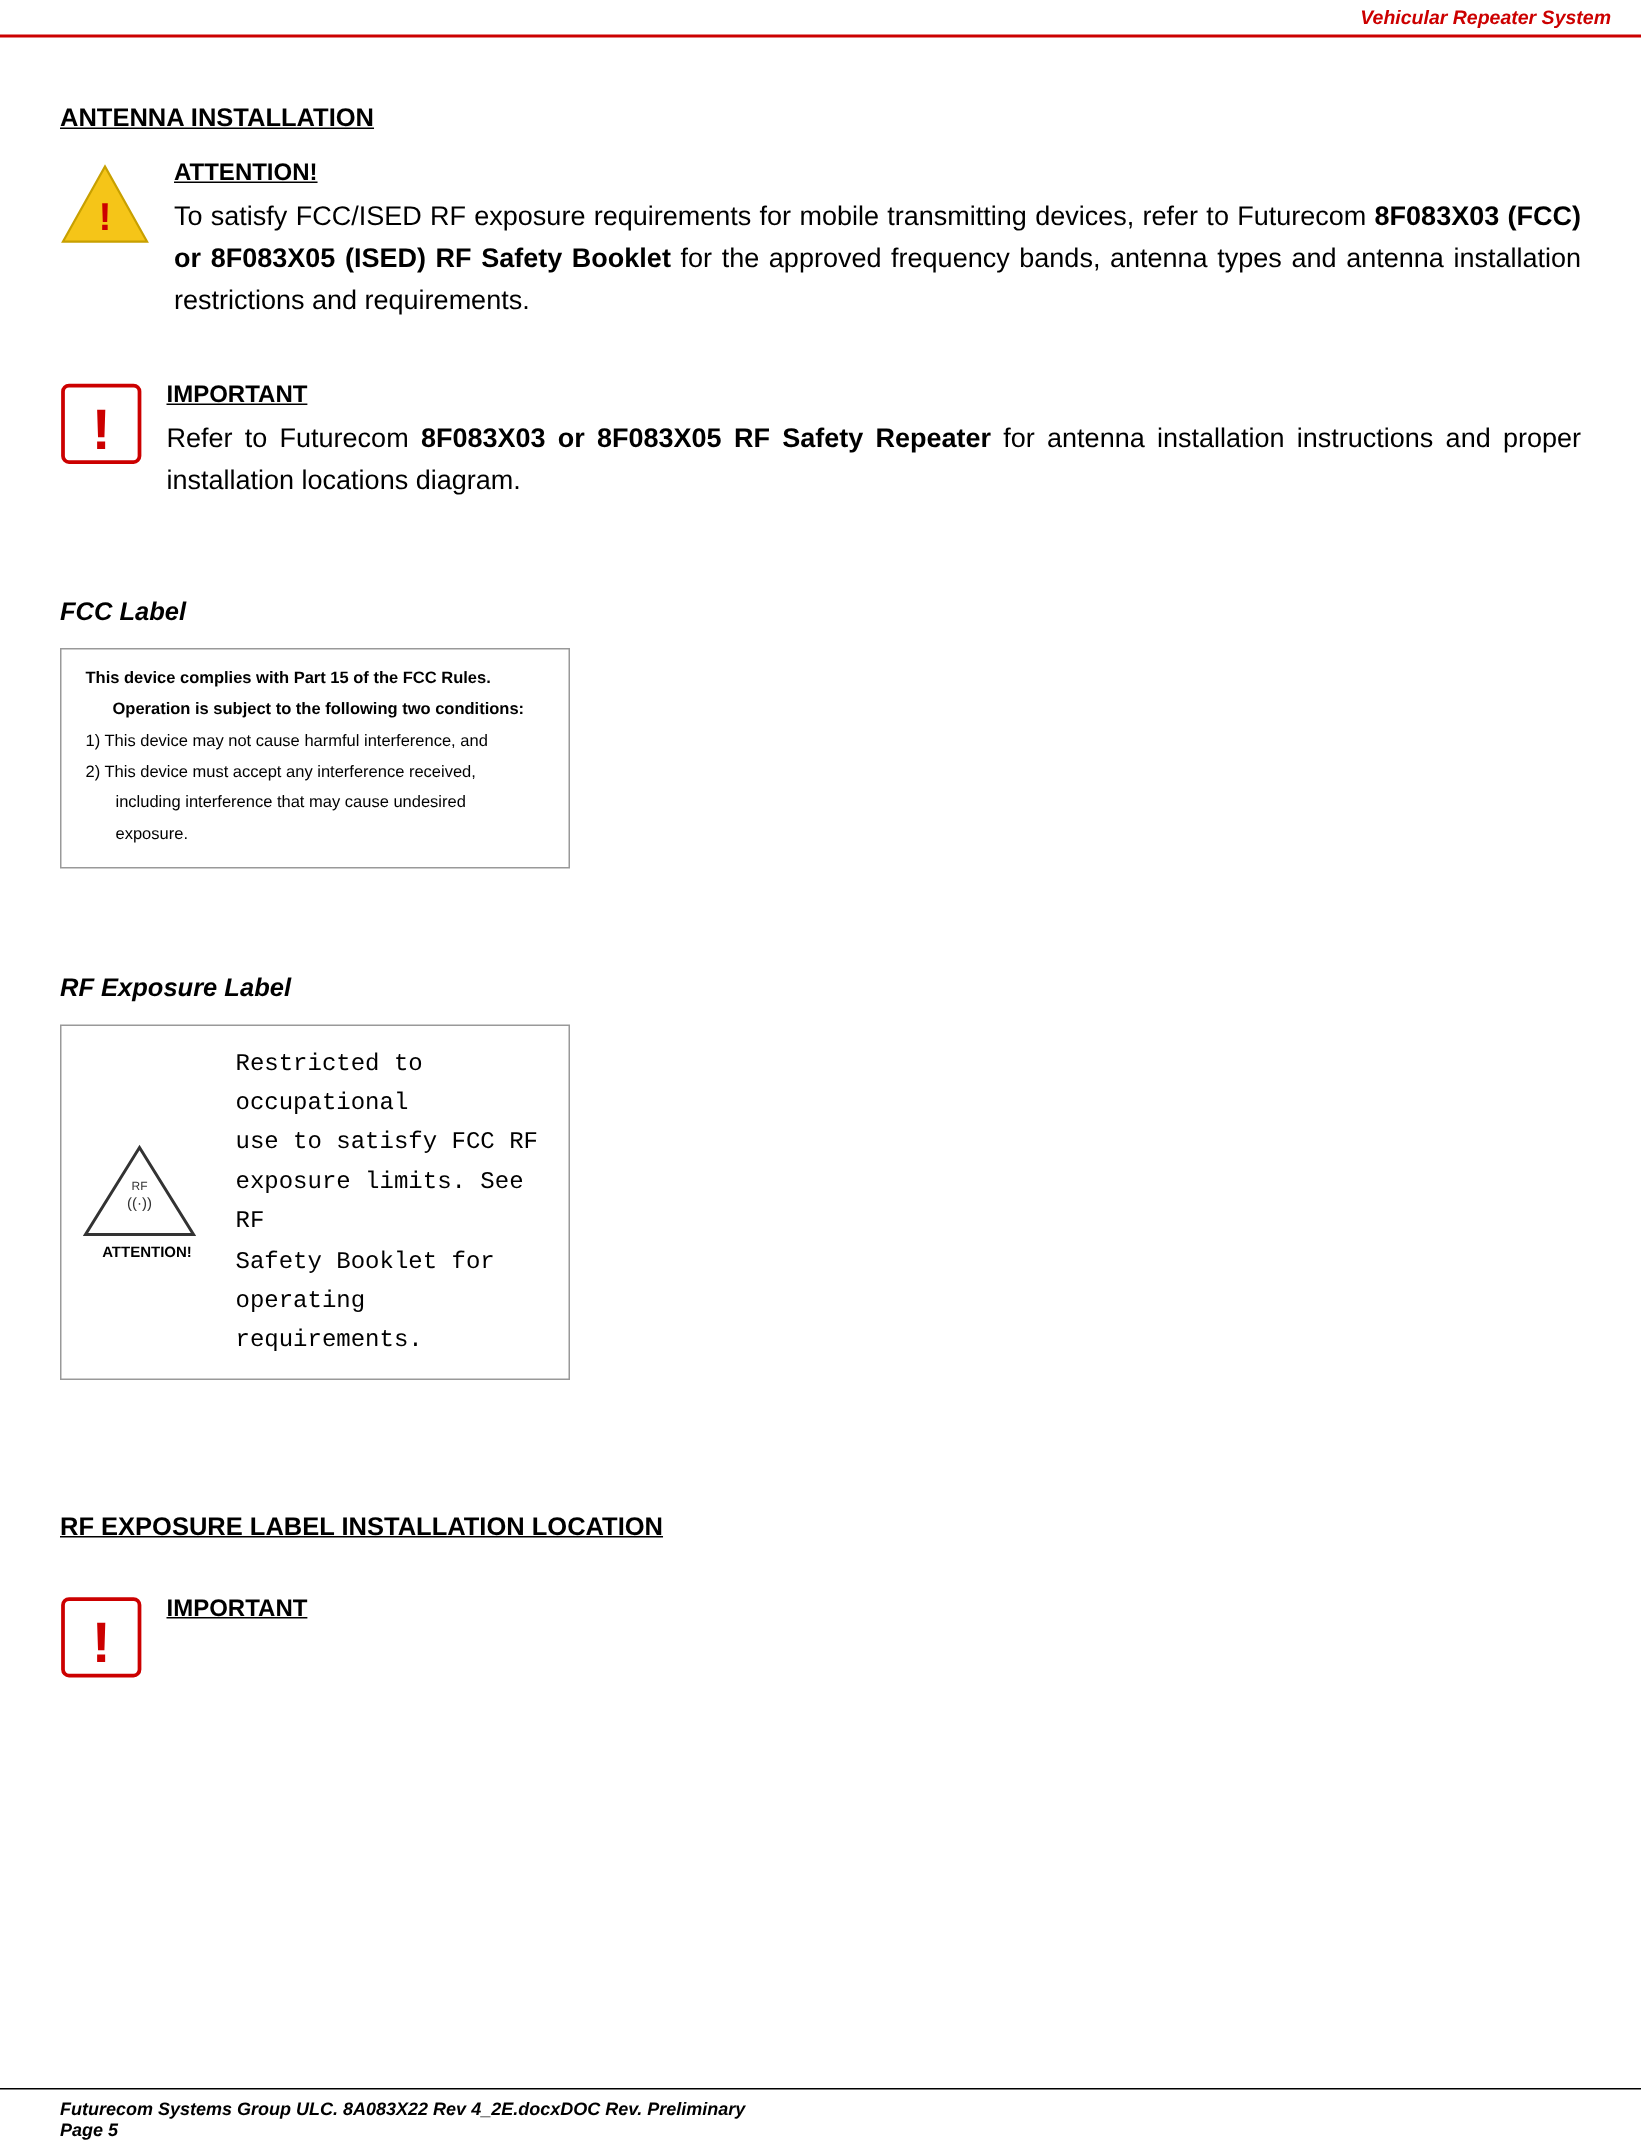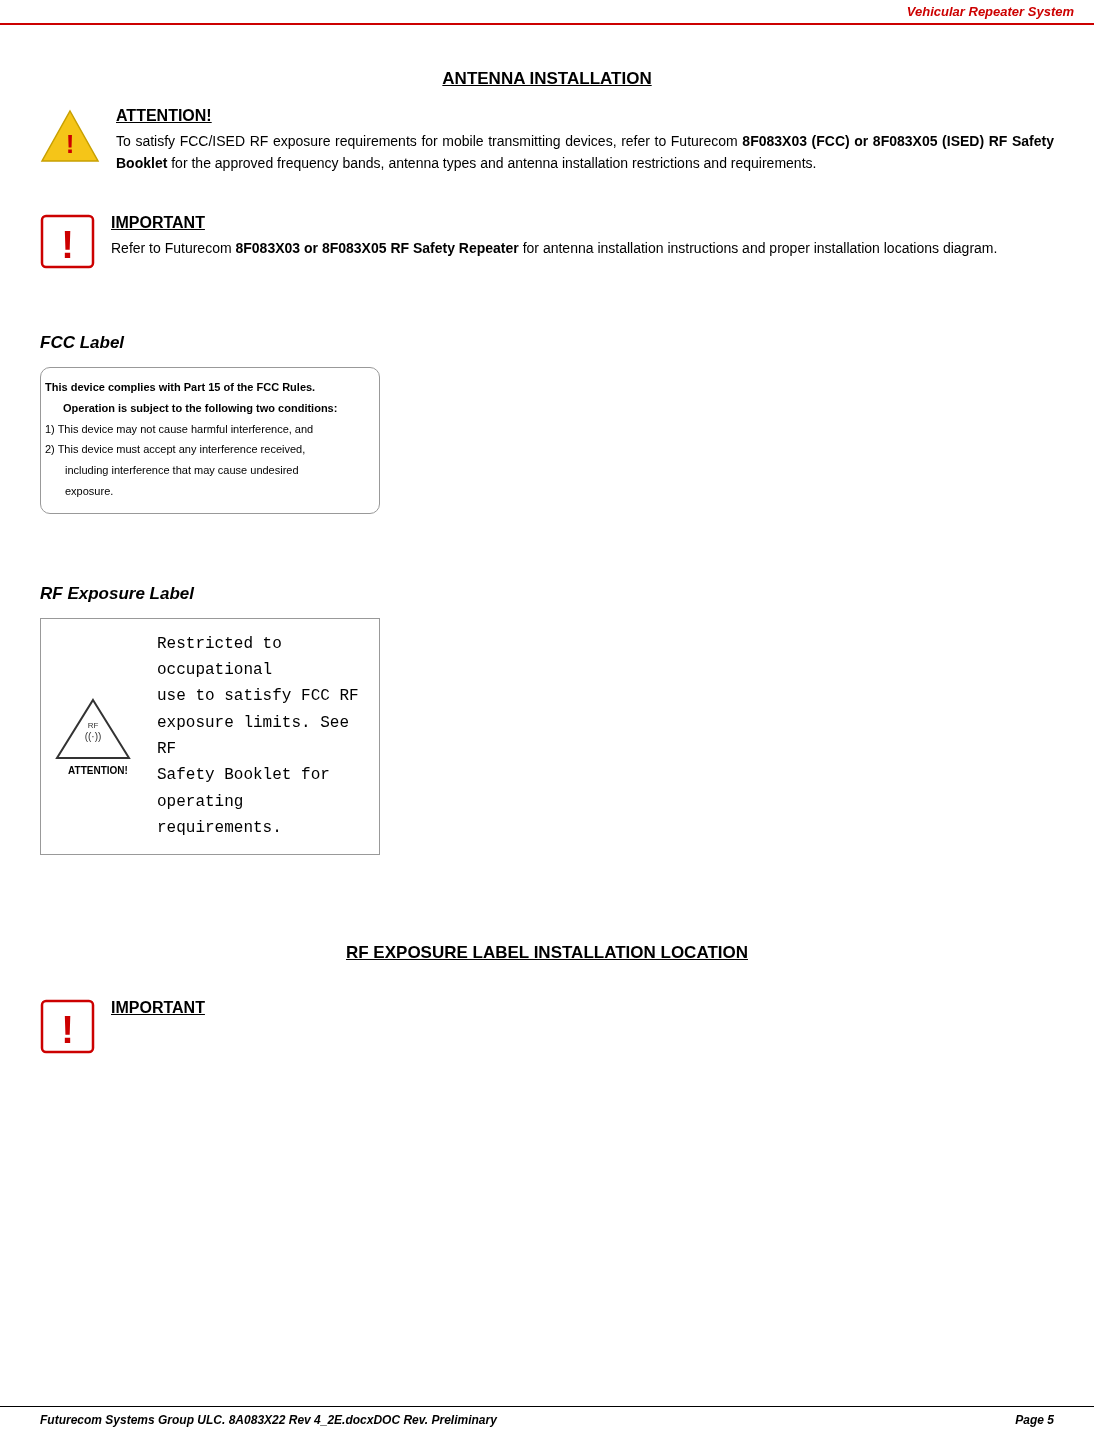--- a/index.html
+++ b/index.html
@@ -43,21 +43,20 @@
       padding: 20px 40px 60px 40px;
     }
 
     
     .section-heading {
       font-size: 17px;
       font-weight: bold;
       text-decoration: underline;
       margin-bottom: 18px;
       margin-top: 24px;
-      text-align: center;
     }
 
     .section-heading-italic {
       font-size: 17px;
       font-weight: bold;
       font-style: italic;
       margin-bottom: 14px;
       margin-top: 24px;
     }
 
@@ -74,21 +73,21 @@
     }
 
     .notice-title {
       font-size: 16px;
       font-weight: bold;
       text-decoration: underline;
       margin-bottom: 6px;
     }
 
     .notice-text {
-      font-size: 14px;
+      font-size: 18px;
       line-height: 1.55;
       text-align: justify;
     }
 
     .notice-text b {
       font-weight: bold;
     }
 
     
     .warning-triangle-yellow {
@@ -100,22 +99,22 @@
     
     .warning-triangle-red {
       position: relative;
       width: 55px;
       height: 55px;
     }
 
     
     .fcc-label-box {
       border: 1px solid #999;
-      border-radius: 10px;
-      padding: 10px 4px;
+      border-radius: 0;
+      padding: 10px 16px;
       width: 340px;
       margin-bottom: 28px;
       font-size: 11px;
       line-height: 1.7;
     }
 
     .fcc-label-box p {
       margin-bottom: 2px;
     }
 
@@ -159,20 +158,21 @@
       bottom: 0;
       left: 0;
       right: 0;
       border-top: 1px solid #000;
       padding: 6px 40px;
       display: flex;
       justify-content: space-between;
       font-style: italic;
       font-weight: bold;
       font-size: 12px;
+      flex-direction: column;
     }
 
     
     svg { display: block; }
 
     .section-divider {
       height: 18px;
     }
   </style>
 </head>

